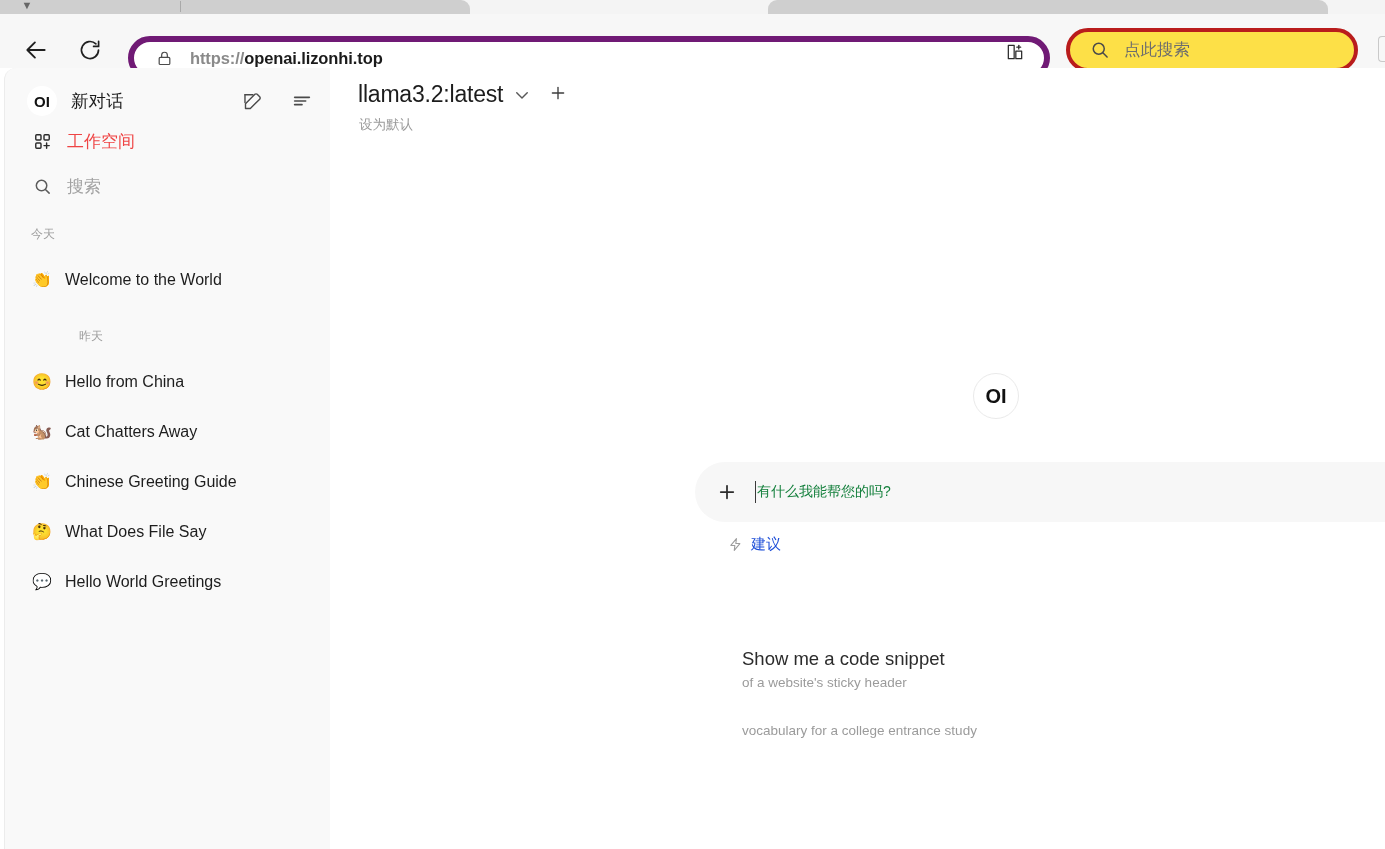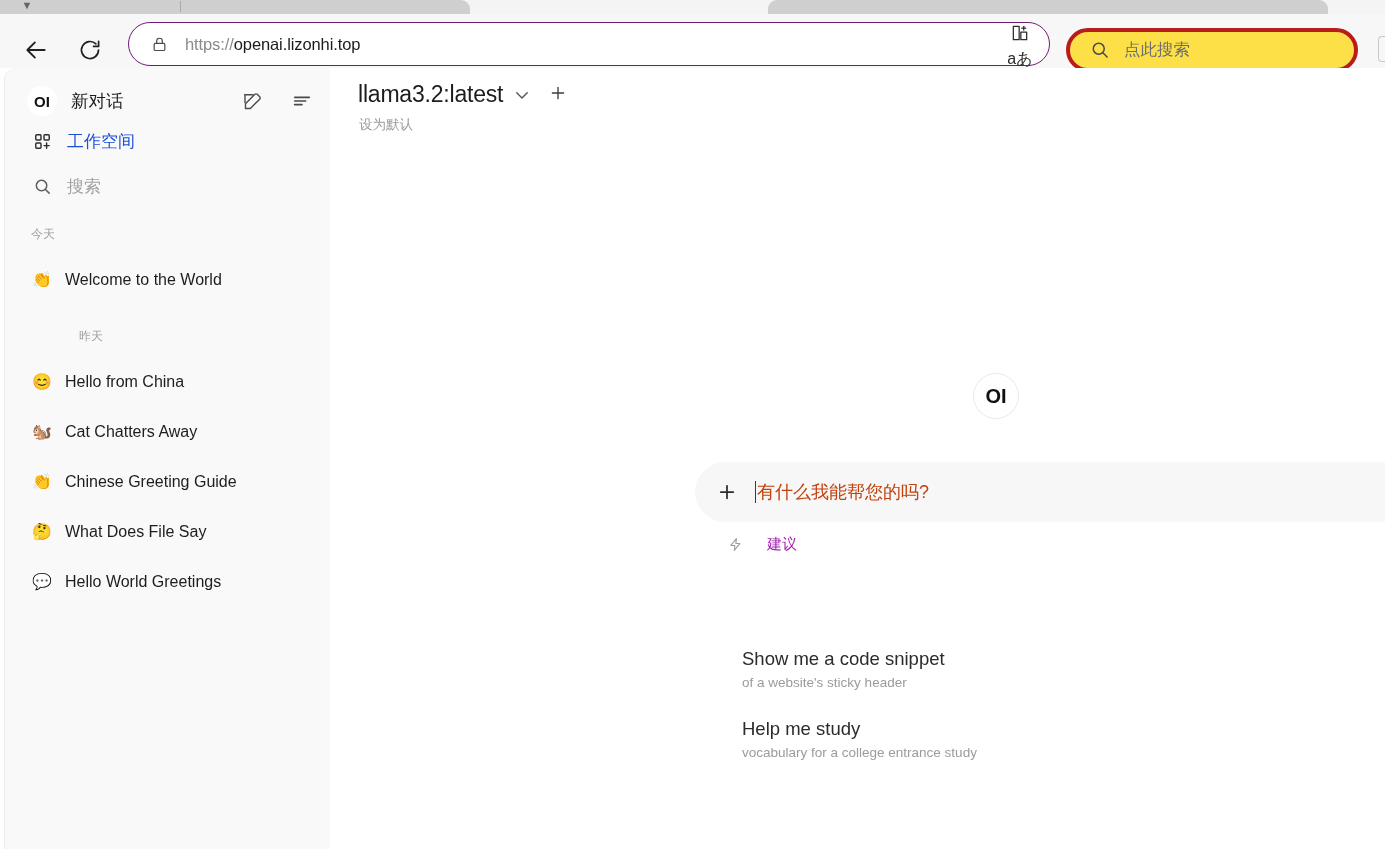--- a/index.html
+++ b/index.html
@@ -39,25 +39,25 @@
     background: #f7f7f7;
   }
   .chrome-icon-btn {
     position: absolute; display: flex; align-items: center; justify-content: center;
     color: #202020;
   }
   #back-button { left: 18px; top: 18px; width: 36px; height: 36px; }
   #reload-button { left: 72px; top: 18px; width: 36px; height: 36px; }
 
   #address-bar {
-    position: absolute; left: 128px; top: 8px; width: 922px; height: 44px;
+    position: absolute; left: 128px; top: 22px; width: 922px; height: 44px;
     background: #ffffff;
-    border: 1px solid #701a75;
+    border: 6px solid #701a75;
     border-radius: 22px;
-    display: flex; align-items: center;
+    display: flex; align-items: center; font-weight: bold;
   }
   #site-lock-icon { margin-left: 20px; width: 20px; height: 20px; display: flex; align-items: center; justify-content: center; color: #4b4b4b; }
   #url-text {
     margin-left: 16px; font-size: 16.5px; color: #1b1b1b; white-space: nowrap;
     letter-spacing: -0.1px;
   }
   #url-text .scheme { color: #8a8a8a; }
   #addr-actions { position: absolute; right: 10px; top: 0; height: 44px; display: flex; align-items: center; gap: 6px; flex-direction: column; }
   .addr-action { width: 38px; height: 38px; display:flex; align-items:center; justify-content:center; color:#2b2b2b; border-radius: 50%; }
 
@@ -95,21 +95,21 @@
   }
   #new-chat-label { margin-left: 14px; font-size: 17.5px; color: #1d1d1d; }
   #compose-icon-btn { position: absolute; left: 232px; top: 8px; width: 30px; height: 30px; display:flex; align-items:center; justify-content:center; color:#4a4a4a; }
   #sidebar-toggle-btn { position: absolute; left: 282px; top: 8px; width: 30px; height: 30px; display:flex; align-items:center; justify-content:center; color:#4a4a4a; }
 
   .nav-row {
     position: absolute; left: 0; width: 326px; height: 36px;
     display: flex; align-items: center;
   }
   .nav-row .nav-icon { margin-left: 26px; width: 22px; display:flex; align-items:center; justify-content:center; color: #2c2c2c; }
-  .nav-row .nav-label { margin-left: 14px; font-size: 17px; color: #1d4ed8; }
+  .nav-row .nav-label { margin-left: 14px; font-size: 17px; color: #ef4444; }
   #nav-workspace { top: 55px; }
   #nav-search { top: 100px; }
   #nav-search .nav-icon { color: #5c5c5c; }
   #nav-search .nav-label { color: #a2a2a2; }
 
   .chat-group-title {
     position: absolute; left: 26px; font-size: 12px; color: #a0a0a0;
   }
   #group-today { top: 158px; }
   #group-yesterday { top: 260px; padding-left: 48px; }
@@ -161,27 +161,27 @@
   }
   #composer-add-btn {
     margin-left: 18px; width: 28px; height: 28px;
     display: flex; align-items: center; justify-content: center;
     font-size: 26px; color: #2c2c2c; line-height: 26px;
   }
   #composer-caret {
     margin-left: 14px; width: 1px; height: 22px; background: #3a3a3a;
   }
   #composer-placeholder {
-    margin-left: 1px; font-size: 18px; color: #c2410c; white-space: nowrap;
+    margin-left: 1px; font-size: 14px; color: #15803d; white-space: nowrap;
   }
 
   #suggestions-header {
     position: absolute; left: 398px; top: 467px;
-    display: flex; align-items: center; gap: 24px;
-    font-size: 15px; color: #a21caf;
+    display: flex; align-items: center; gap: 8px;
+    font-size: 15px; color: #1d4ed8;
   }
   #suggestions-bolt { display: flex; align-items: center; color: #9c9c9c; }
 
   .suggestion { position: absolute; left: 412px; }
   .suggestion .sg-title { font-size: 18.5px; color: #2b2b2b; white-space: nowrap; }
   .suggestion .sg-sub { margin-top: 5px; font-size: 13.5px; color: #9b9b9b; white-space: nowrap; }
   #suggestion-0 { top: 510px; }
   #suggestion-1 { top: 580px; }
   #suggestion-2 { top: 650px; }
 </style>
@@ -371,17 +371,16 @@
         </svg>
       </span>
       <span>建议</span>
     </div>
 
     <div class="suggestion" id="suggestion-1">
       <div class="sg-title">Show me a code snippet</div>
       <div class="sg-sub">of a website's sticky header</div>
     </div>
     <div class="suggestion" id="suggestion-2">
-      <div class="sg-title">Help me study</div>
       <div class="sg-sub">vocabulary for a college entrance study</div>
     </div>
   </div>
 </div>
 
 </body></html>

